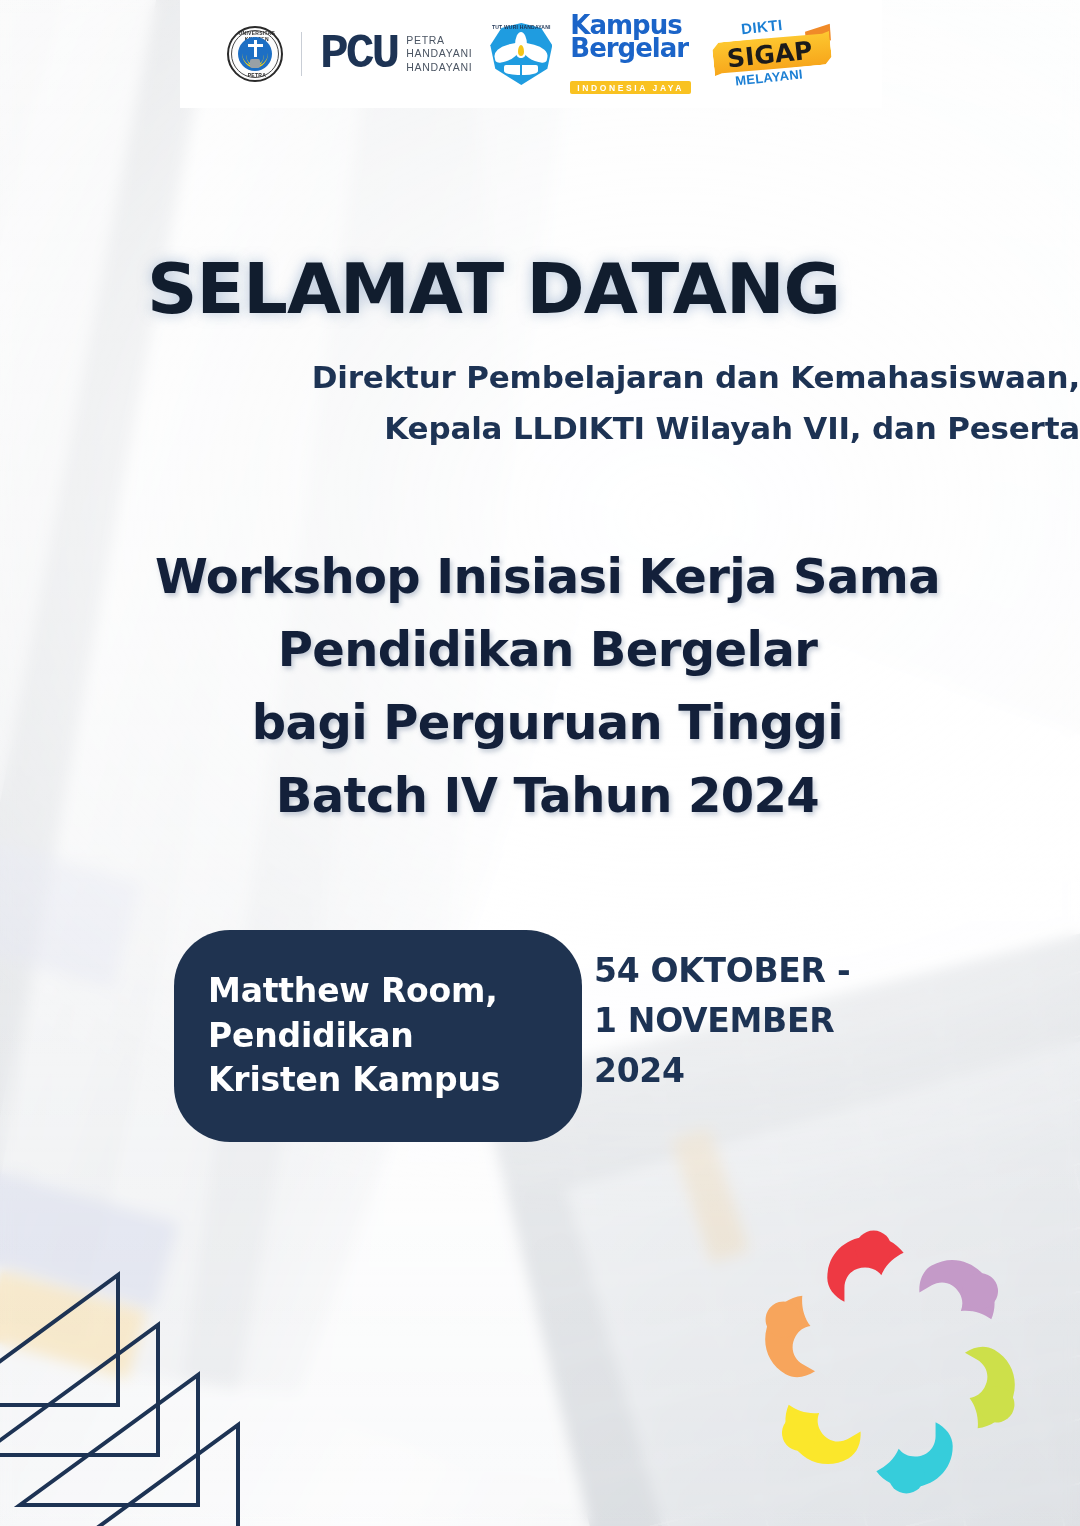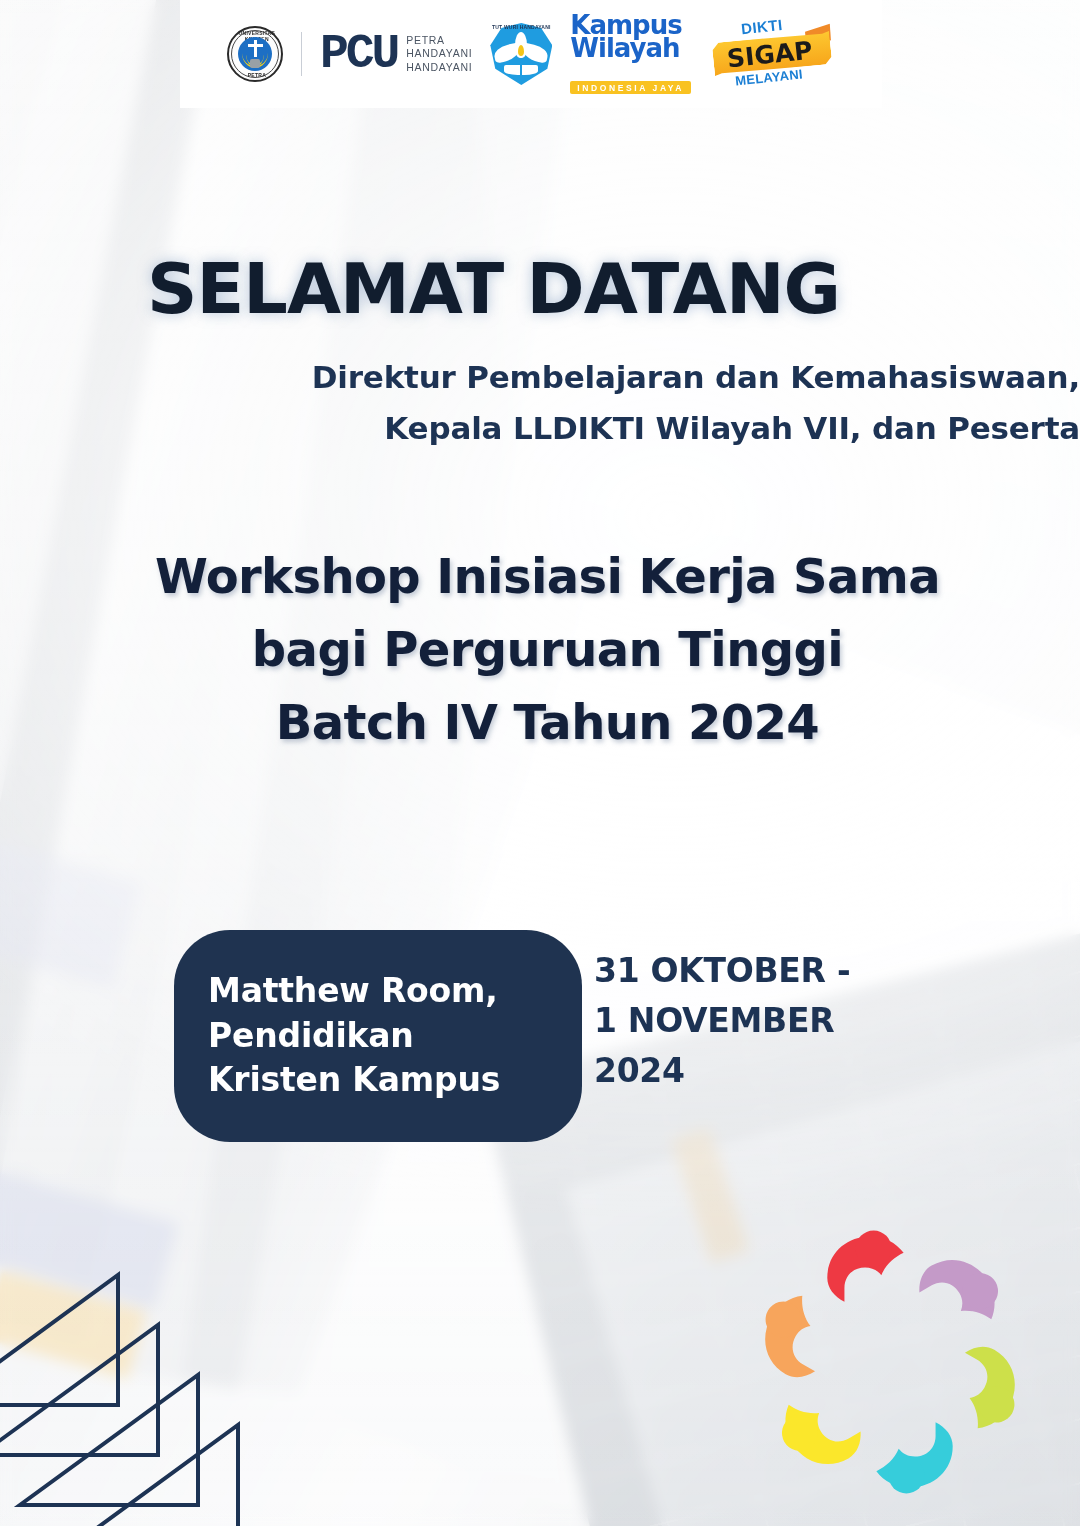--- a/index.html
+++ b/index.html
@@ -266,21 +266,21 @@
         <div class="tw-label">TUT WURI HANDAYANI</div>
         <div class="tw-wingL"></div>
         <div class="tw-wingR"></div>
         <div class="tw-body"></div>
         <div class="tw-flame"></div>
         <div class="tw-book"></div>
       </div>
 
       <div class="km">
         <div class="km1">Kampus</div>
-        <div class="km2">Wilayah</div>
+        <div class="km2">Bergelar</div>
         <div class="km3">INDONESIA JAYA</div>
       </div>
 
       <div class="ds">
         <div class="ds-ribbon-tail"></div>
         <div class="ds-dikti">DIKTI</div>
         <div class="ds-ribbon"></div>
         <div class="ds-sigap">SIGAP</div>
         <div class="ds-mel">MELAYANI</div>
       </div>
@@ -290,34 +290,35 @@
 
   <div class="welcome">SELAMAT DATANG</div>
 
   <div class="subtitle">
     <div>Direktur Pembelajaran dan Kemahasiswaan,</div>
     <div>Kepala LLDIKTI Wilayah VII, dan Peserta</div>
   </div>
 
   <div class="wstitle">
     <div>Workshop Inisiasi Kerja Sama</div>
+    <div>Pendidikan Bergelar</div>
     <div>bagi Perguruan Tinggi</div>
     <div>Batch IV Tahun 2024</div>
   </div>
 
   <div class="venue">
     <div class="venue-txt">
       <div>Matthew Room,</div>
       <div>Pendidikan</div>
       <div>Kristen Kampus</div>
     </div>
   </div>
 
   <div class="datebox">
-    <div>31 OKTOBER -</div>
+    <div>54 OKTOBER -</div>
     <div>1 NOVEMBER</div>
     <div>2024</div>
   </div>
 
   <div class="tri-wrap">
     <svg width="420" height="300" viewBox="0 0 420 300">
       <g fill="none" stroke="#1d3354" stroke-width="4">
         <path d="M118 25 L118 155 L-60 155 Z"></path>
         <path d="M158 75 L158 205 L-20 205 Z"></path>
         <path d="M198 125 L198 255 L20 255 Z"></path>

